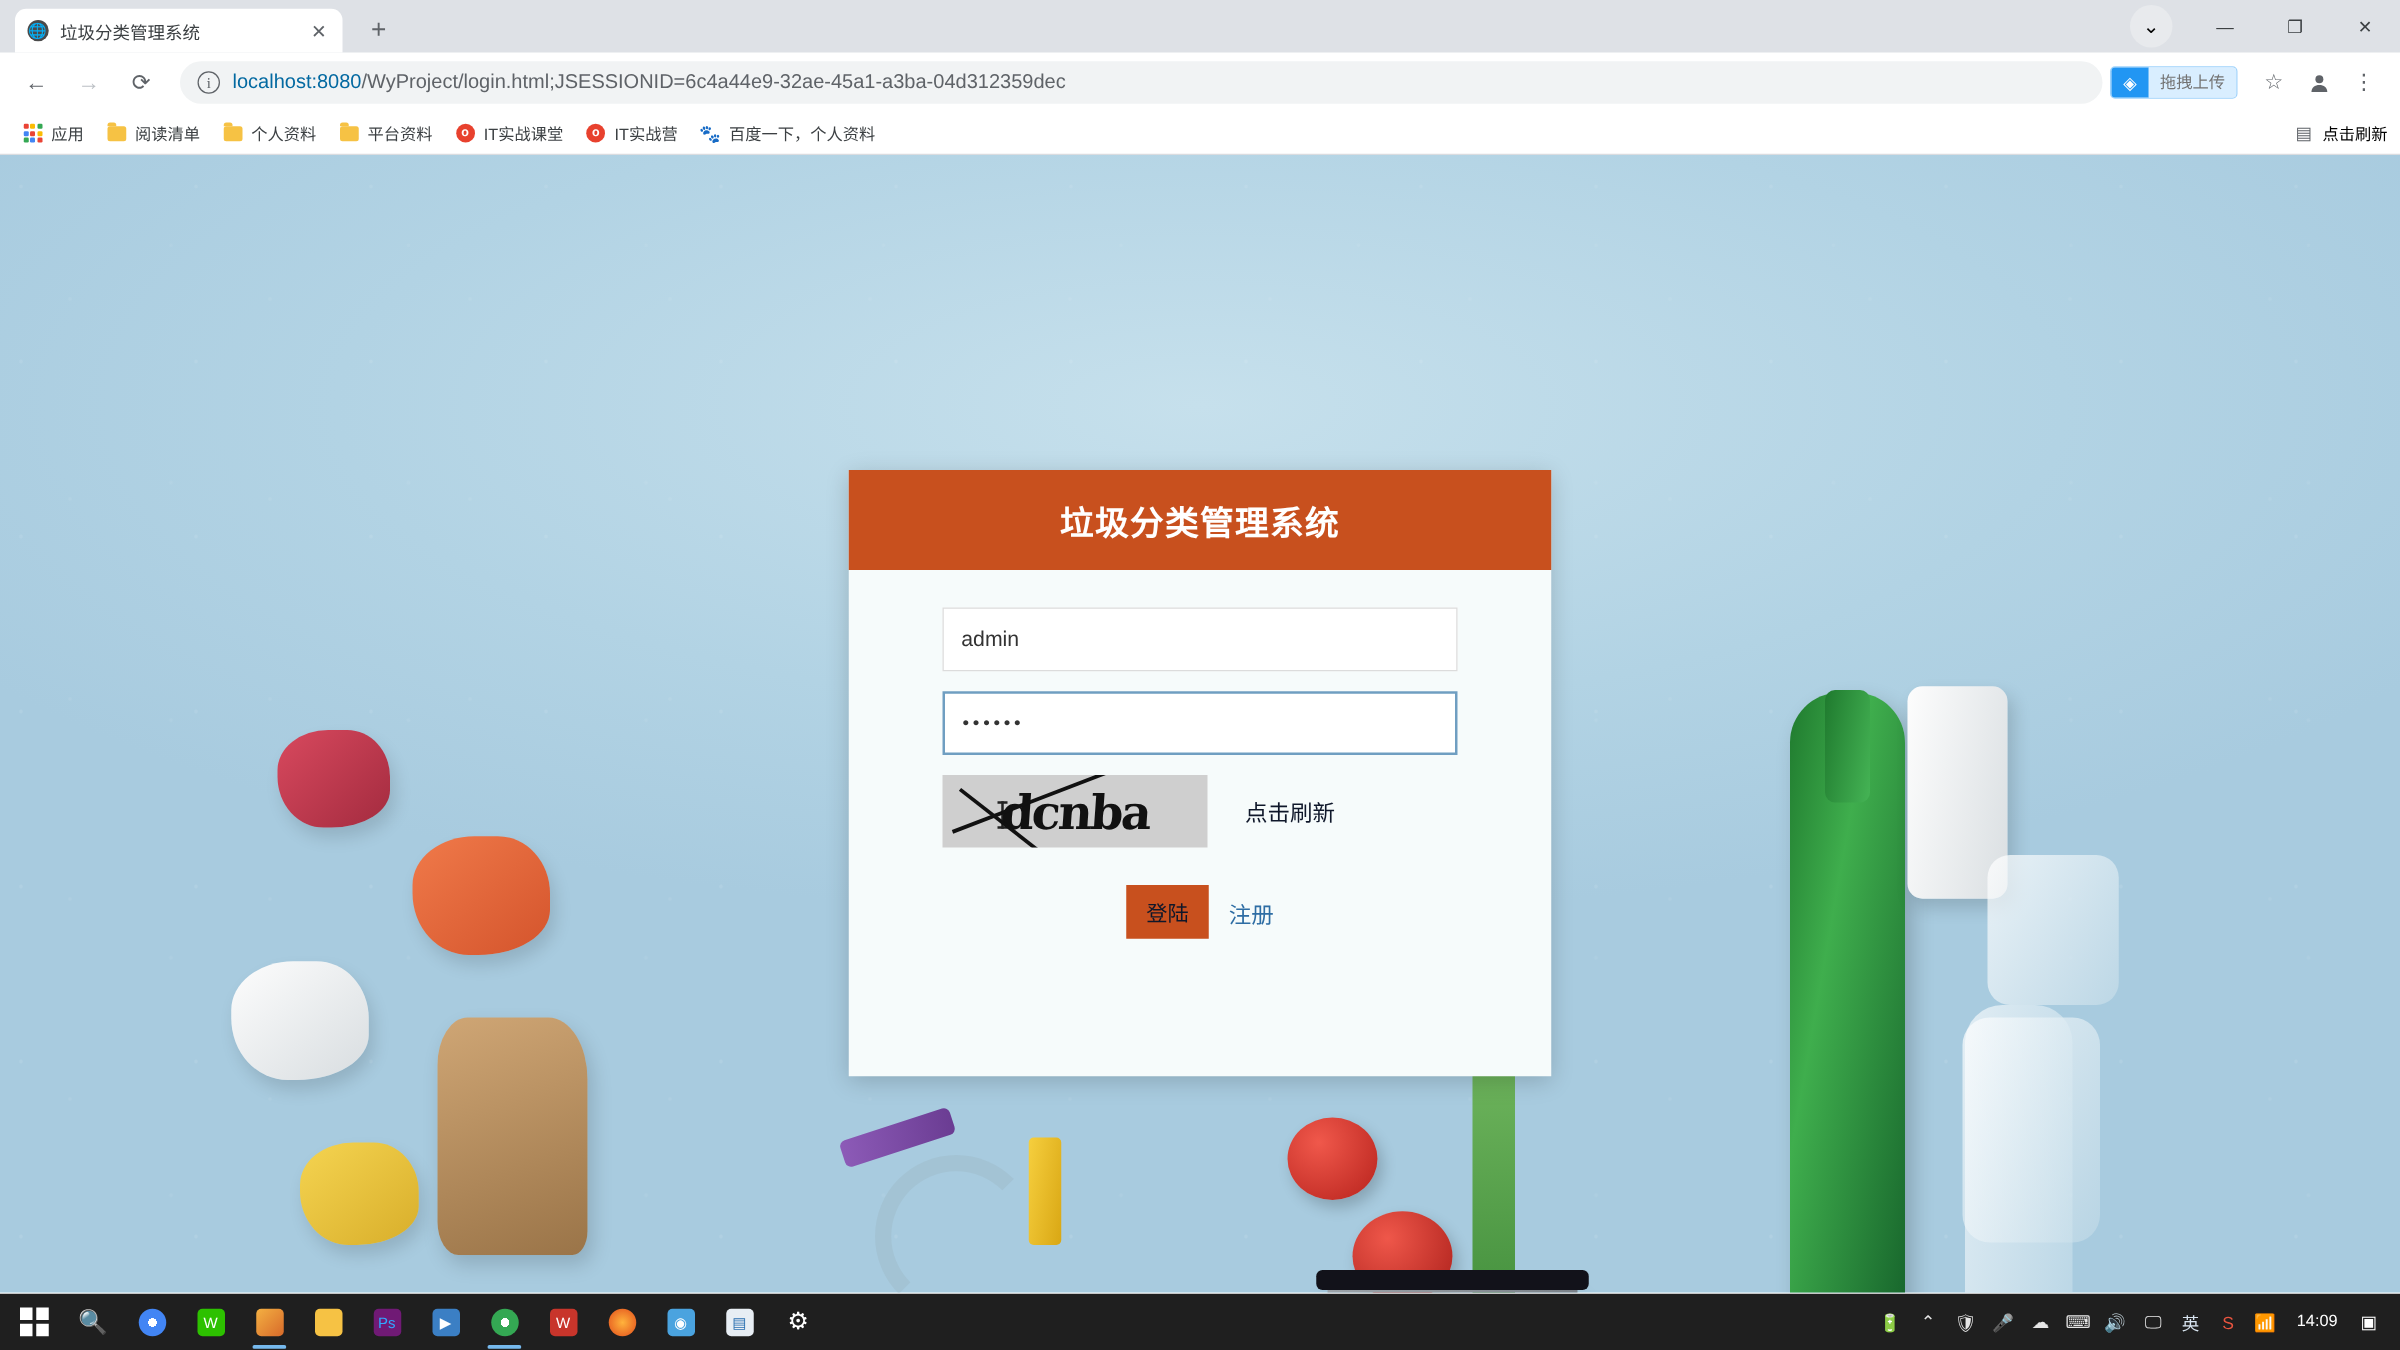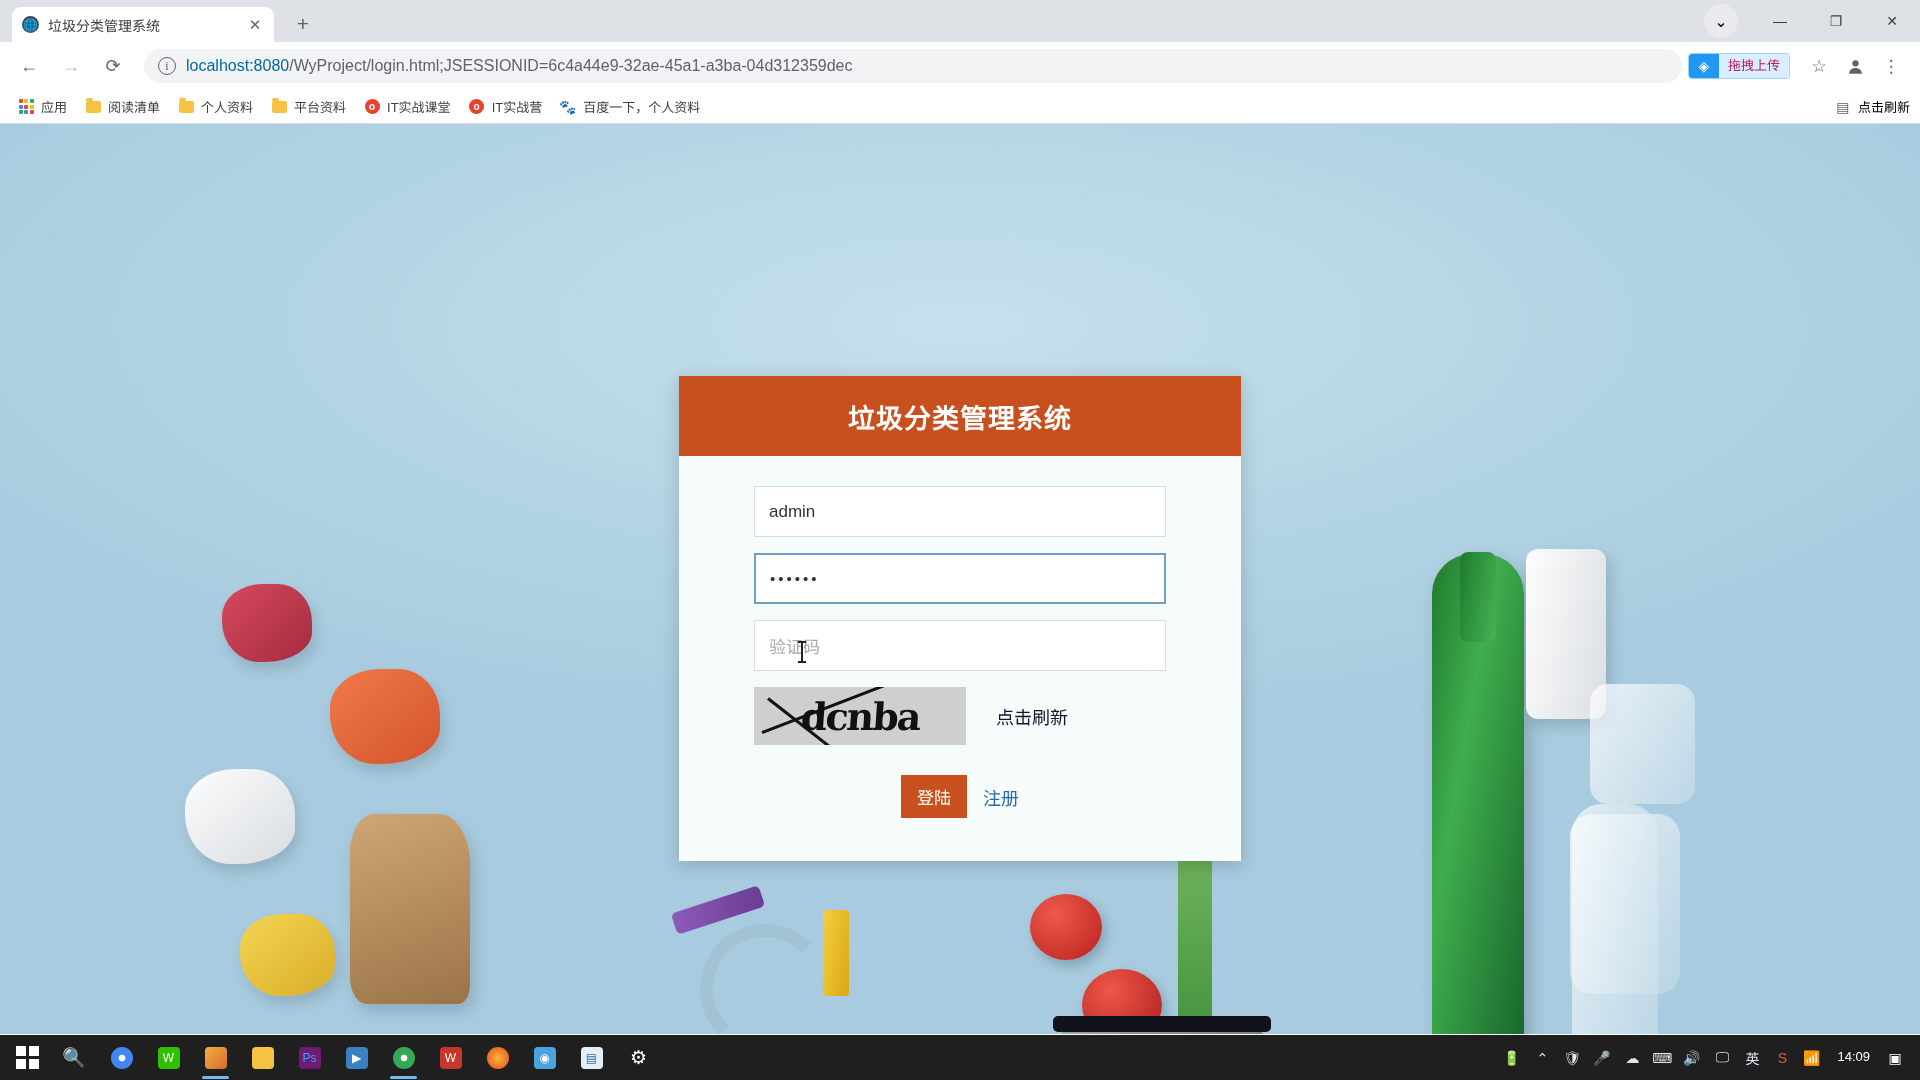--- a/index.html
+++ b/index.html
@@ -89,21 +89,21 @@
   .netdisk-badge {
     display:flex; align-items:center; height:26px;
     border-radius:4px; overflow:hidden; margin-right:10px;
     border:1px solid #9fd2fb;
   }
   .nd-icon {
     width:30px;height:26px;background:#2196f3;color:#fff;
     display:flex;align-items:center;justify-content:center;font-size:14px;
   }
   .nd-label {
-    background:#d9eeff;color:#be185d;font-size:13px;
+    background:#d9eeff;color:#737373;font-size:13px;
     padding:12px 9px;line-height:26px;
   }
   .tb-icon {
     width:34px;height:34px;border-radius:50%;margin-left:2px;
     display:flex;align-items:center;justify-content:center;
     color:#5f6368;font-size:17px;cursor:pointer;
   }
 
   
   .bookmarks {
@@ -208,21 +208,21 @@
     transform-origin:left center;
   }
   .captcha-refresh {
     margin-left:30px; font-size:18px; color:#0f172a; cursor:pointer;
   }
   .btn-row {
     display:flex; align-items:center; justify-content:center;
     margin-top:30px;
   }
   .btn-login {
-    background:#c8501e; color:#ffffff; border:none;
+    background:#c8501e; color:#0f172a; border:none;
     font-size:17px; padding:9px 16px; cursor:pointer;
     font-family:inherit;
   }
   .btn-register {
     margin-left:16px; font-size:18px; color:#2e6da4; cursor:pointer;
   }
   .text-cursor {
     position:absolute; left:801px; top:517px; width:2px; height:22px;
     background:#222;
   }
@@ -403,23 +403,20 @@
       <div class="login-body">
 
         <div class="field">
           <span>admin</span>
         </div>
 
         <div class="field focused">
           <span class="dots">••••••</span>
         </div>
 
-        <div class="field placeholder">
-          <span>验证码</span>
-        </div>
 
         <div class="captcha-row">
           <div class="captcha-img">
             <span class="captcha-line" style="left:8px;top:44px;width:215px;transform:rotate(-21deg);"></span>
             <span class="captcha-line" style="left:14px;top:10px;width:100px;transform:rotate(38deg);"></span>
             <span class="captcha-text">dcnba</span>
           </div>
           <span class="captcha-refresh">点击刷新</span>
         </div>
 

